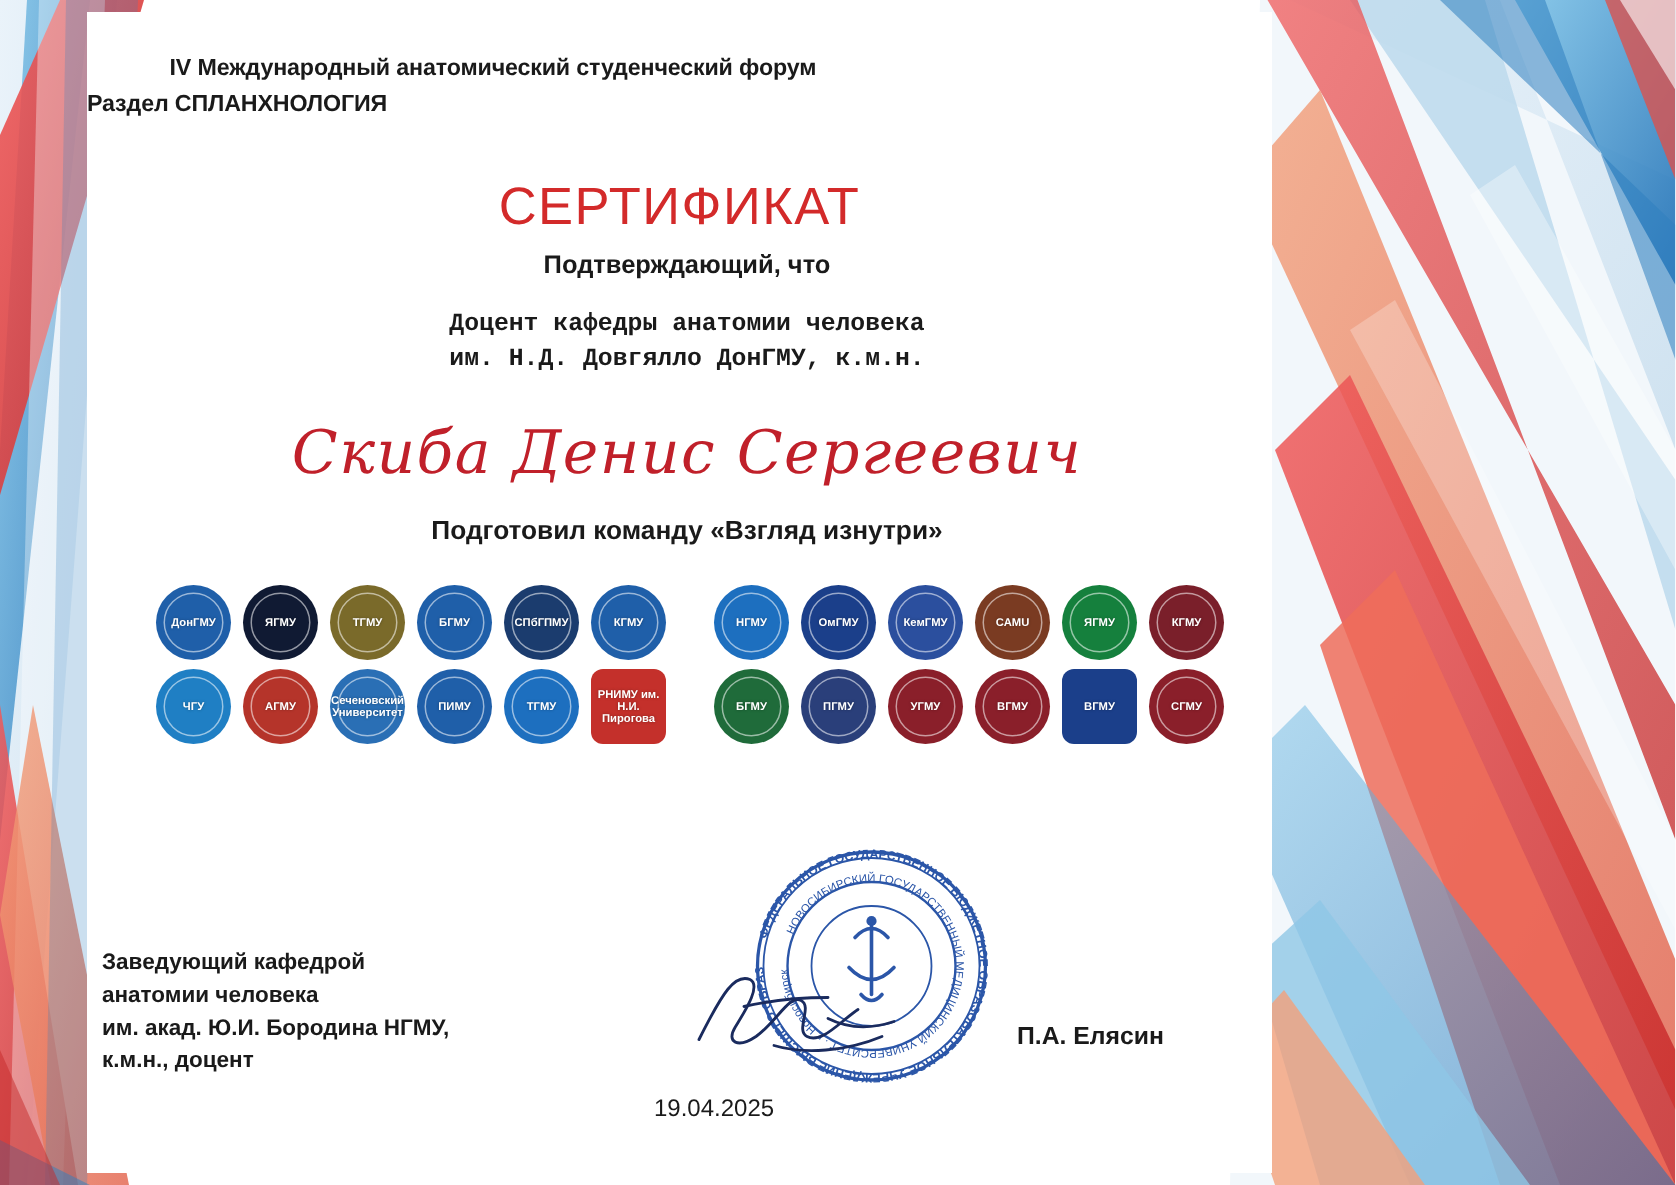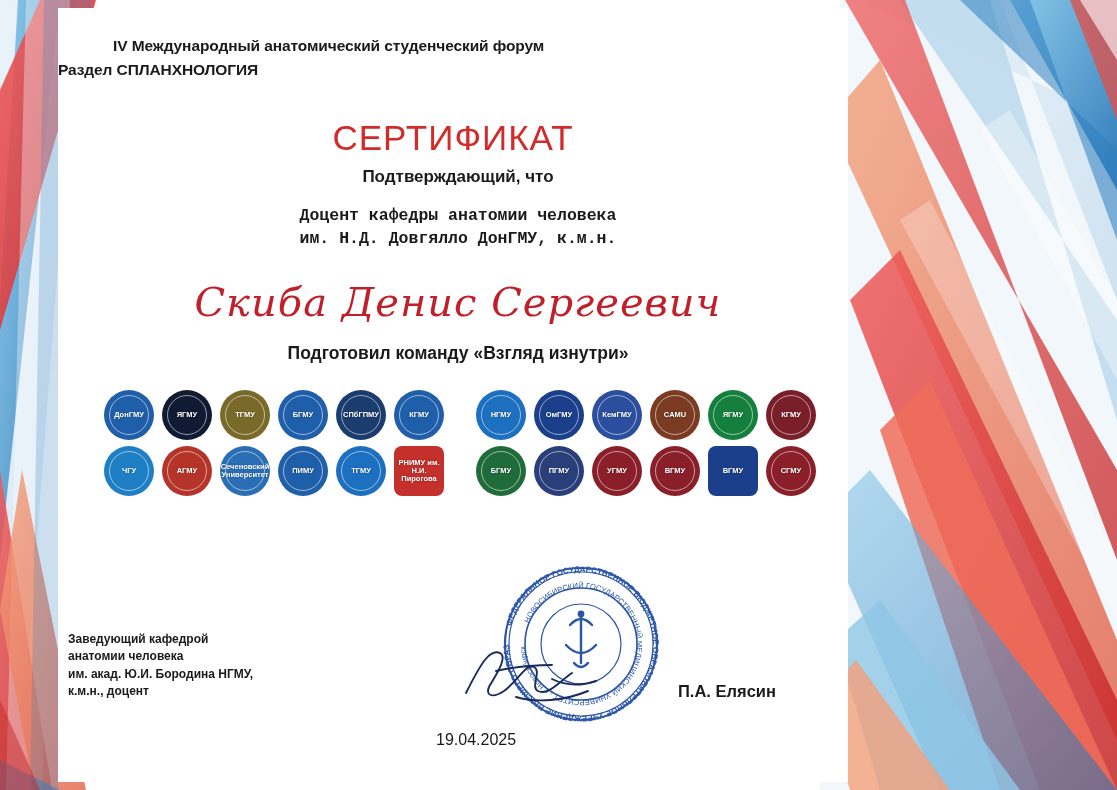--- a/index.html
+++ b/index.html
@@ -160,21 +160,21 @@
     position: absolute;
     left: 8px;
     bottom: 18px;
     width: 782px;
     height: 215px;
   }
   .dept {
     position: absolute;
     left: 2px;
     top: 82px;
-    font-size: 12px;
+    font-size: 15px;
     font-weight: bold;
     color: #1a1a1a;
     line-height: 1.45;
   }
   .stamp {
     position: absolute;
     left: 430px;
     top: 10px;
     width: 170px;
     height: 170px;

